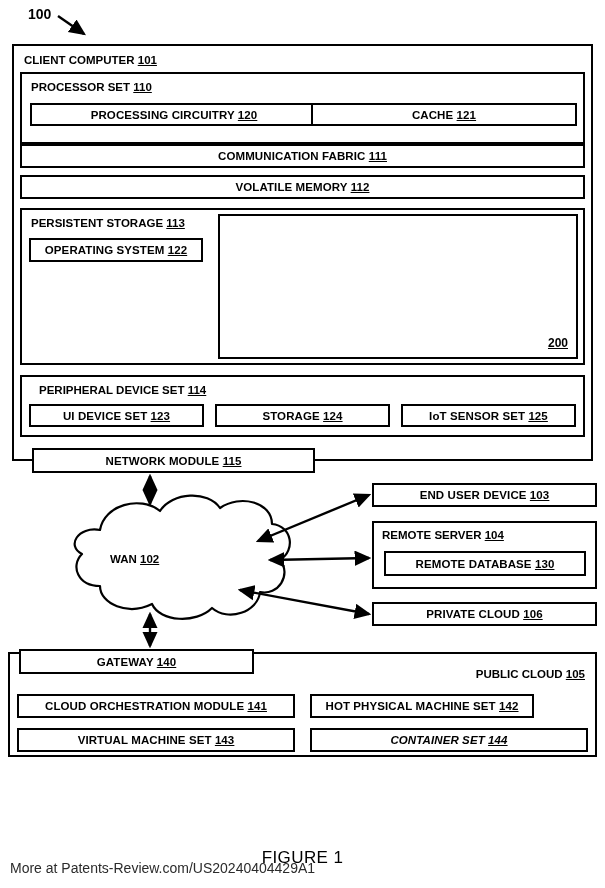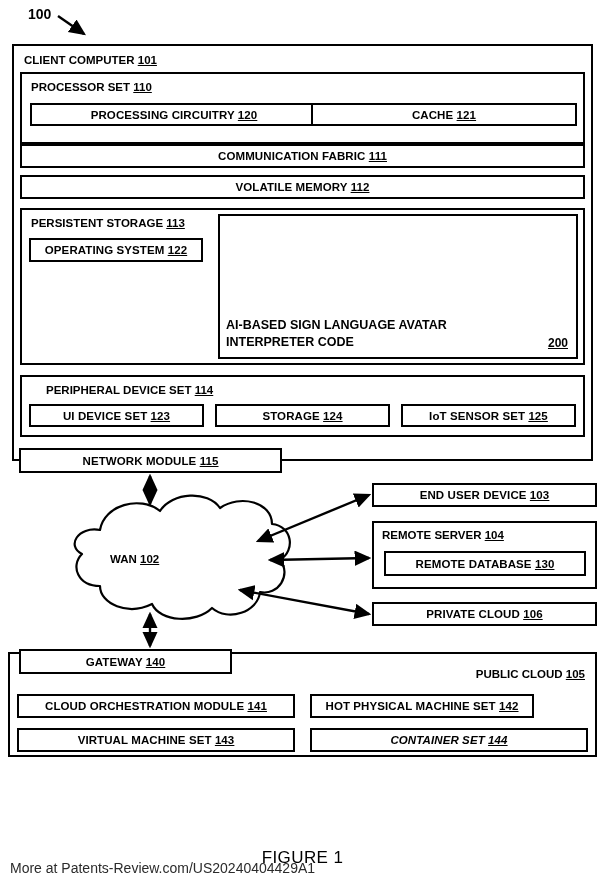--- a/index.html
+++ b/index.html
@@ -158,27 +158,25 @@
 </div>
 
 <div class="box" style="left:29px; top:238px; width:174px; height:24px;">
   <div class="ctr-label">
     <span>OPERATING SYSTEM</span>
     <span class="u">122</span>
   </div>
 </div>
 
 <div class="box" style="left:218px; top:214px; width:360px; height:145px;">
-  <div class="code-text" style="left:6px; bottom:6px;">AI-BASED SIGN LANGUAGE AVATAR
-INTERPRETER CODE</div>
   <div class="code-num u" style="right:8px; bottom:7px;margin-top:36px;">200</div>
 </div>
 
 <div class="box" style="left:20px; top:375px; width:565px; height:62px;">
-  <div class="tl-label" style="left:24px; top:7px;">
+  <div class="tl-label" style="left:17px; top:7px;">
     <span>PERIPHERAL DEVICE SET</span>
     <span class="u">114</span>
   </div>
 </div>
 
 <div class="box" style="left:29px; top:404px; width:175px; height:23px;">
   <div class="ctr-label">
     <span>UI DEVICE SET</span>
     <span class="u">123</span>
   </div>
@@ -191,21 +189,21 @@
   </div>
 </div>
 
 <div class="box" style="left:401px; top:404px; width:175px; height:23px;">
   <div class="ctr-label">
     <span>IoT SENSOR SET</span>
     <span class="u">125</span>
   </div>
 </div>
 
-<div class="box" style="left:19px; top:448px; width:263px; height:25px;text-decoration:underline;">
+<div class="box" style="left:32px; top:448px; width:283px; height:25px;text-decoration:underline;">
   <div class="ctr-label">
     <span>NETWORK MODULE</span>
     <span class="u">115</span>
   </div>
 </div>
 
 <div class="box" style="left:372px; top:483px; width:225px; height:24px;">
   <div class="ctr-label">
     <span>END USER DEVICE</span>
     <span class="u">103</span>
@@ -233,21 +231,21 @@
   </div>
 </div>
 
 <div class="box" style="left:8px; top:652px; width:589px; height:105px;">
   <div class="tl-label" style="right:10px; top:14px;">
     <span>PUBLIC CLOUD</span>
     <span class="u">105</span>
   </div>
 </div>
 
-<div class="box" style="left:19px; top:649px; width:213px; height:25px;">
+<div class="box" style="left:19px; top:649px; width:235px; height:25px;">
   <div class="ctr-label">
     <span>GATEWAY</span>
     <span class="u">140</span>
   </div>
 </div>
 
 <div class="box" style="left:17px; top:694px; width:278px; height:24px;">
   <div class="ctr-label">
     <span>CLOUD ORCHESTRATION MODULE</span>
     <span class="u">141</span>

